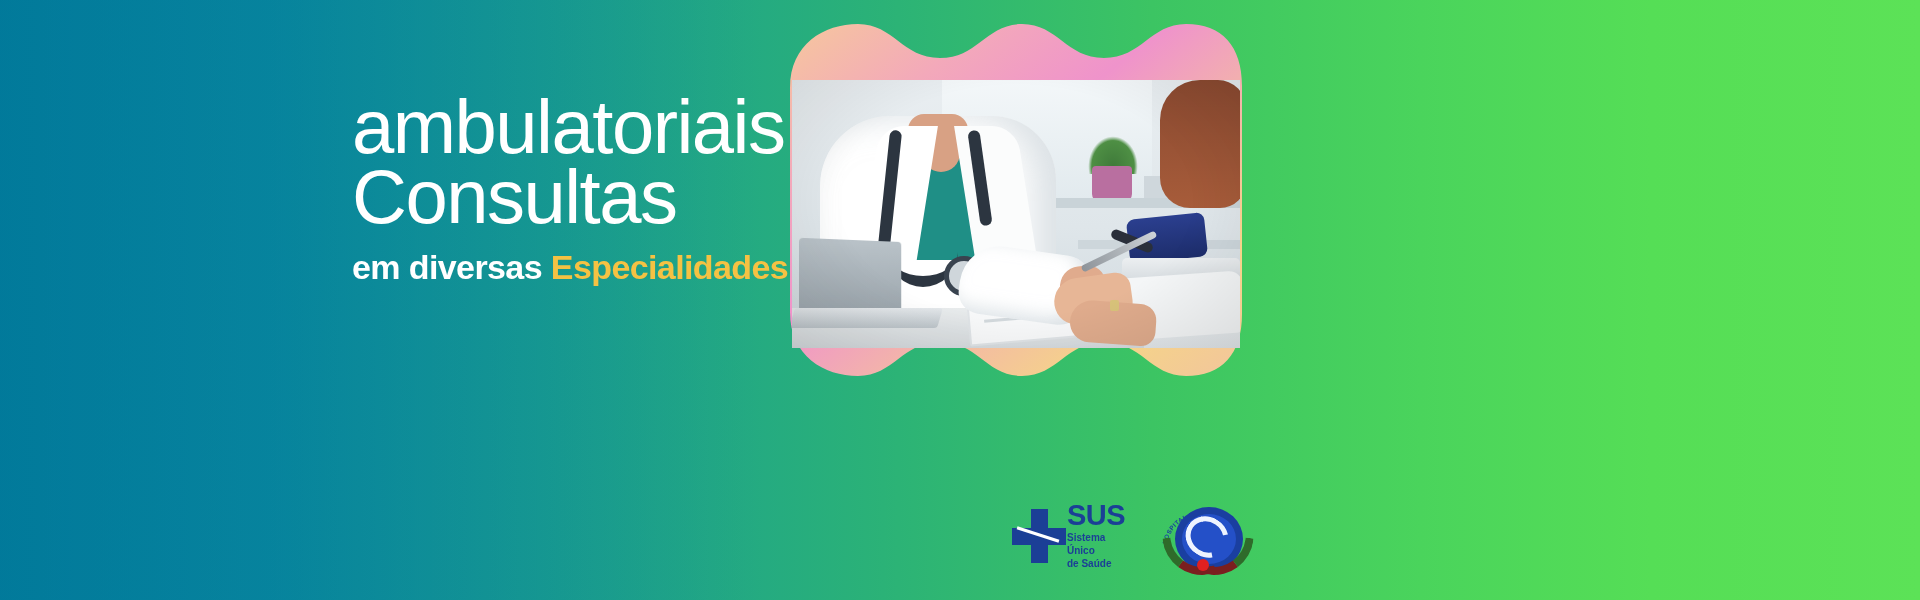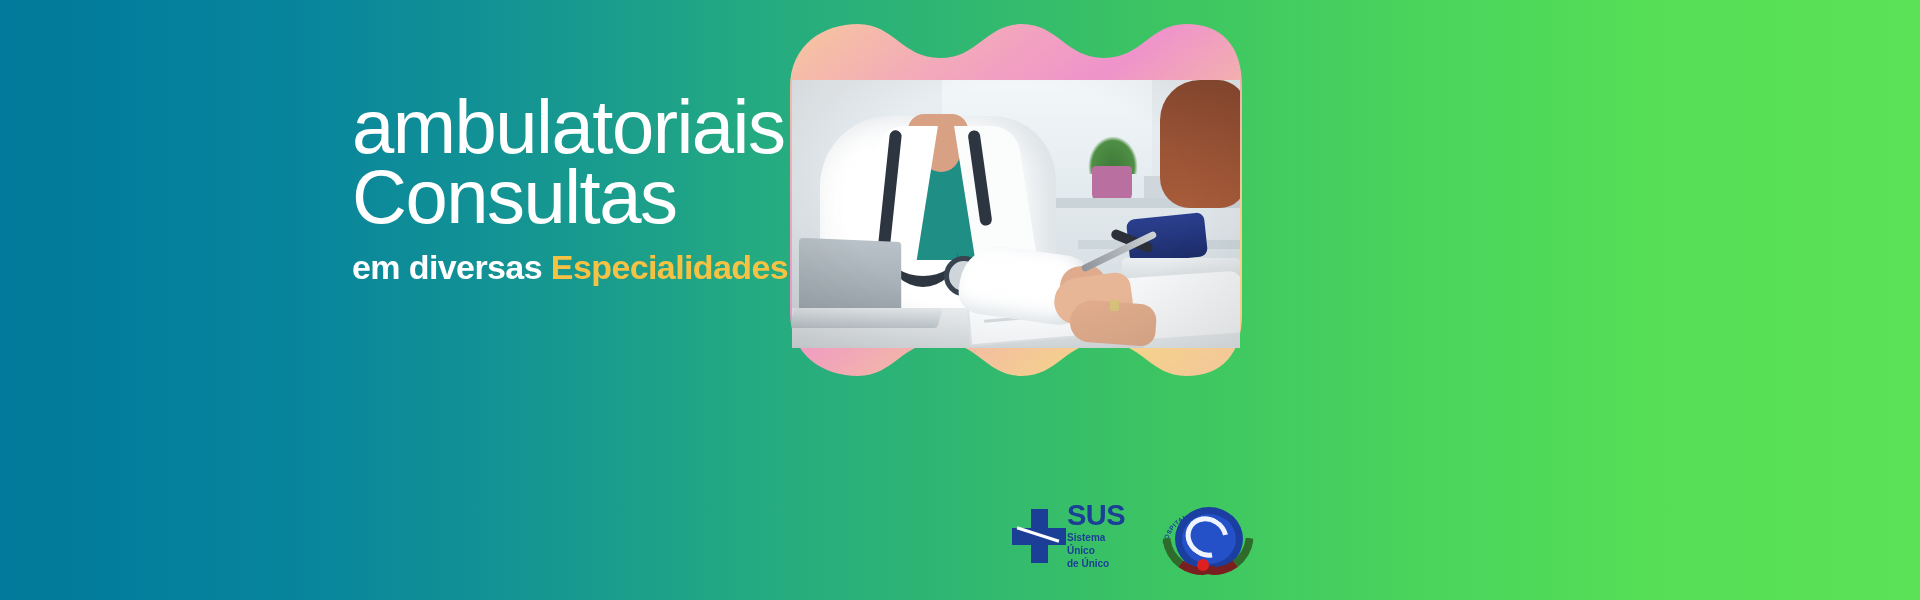--- a/index.html
+++ b/index.html
@@ -261,21 +261,21 @@
       <div id="sus-cross">
         <div class="bar-v"></div>
         <div class="bar-h"></div>
         <div class="slash"></div>
       </div>
       <div id="sus-words">
         <div id="sus-title">SUS</div>
         <div id="sus-sub">
           <div>Sistema</div>
           <div>Único</div>
-          <div>de Único</div>
+          <div>de Saúde</div>
         </div>
       </div>
     </div>
 
     <div id="hpc-logo">
       <svg id="hpc-arc-text" viewBox="0 0 86 74">
         <defs>
           <path id="hpcarc" d="M8,44 A36,36 0 0 1 78,44" fill="none"></path>
         </defs>
         <text>

